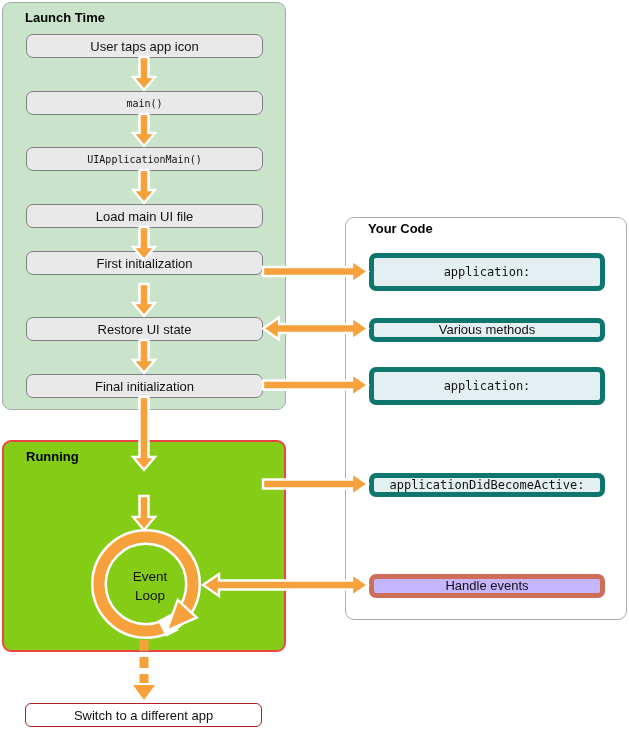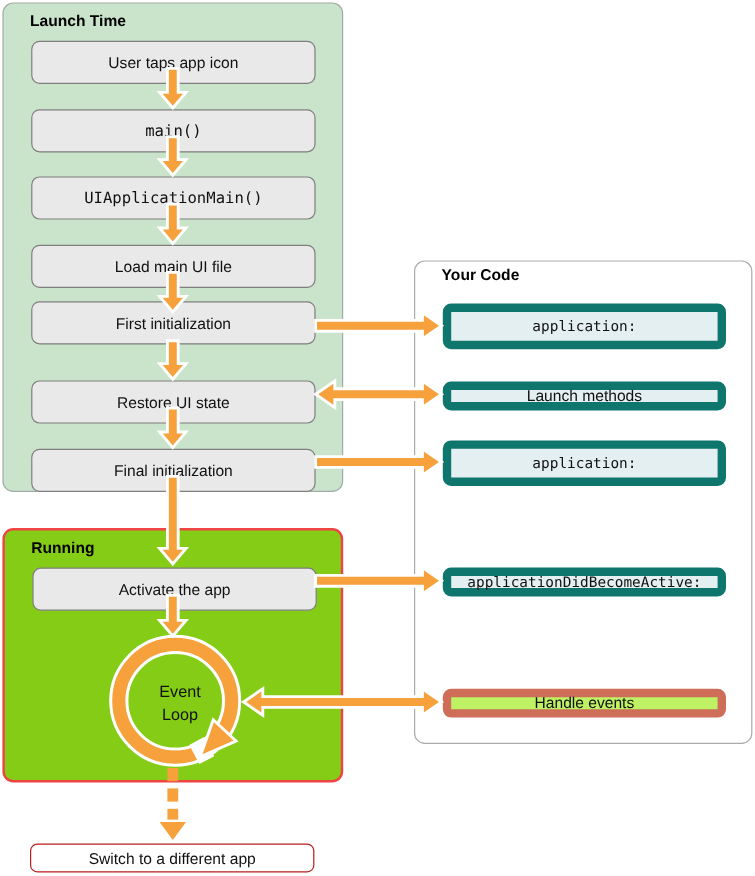--- a/index.html
+++ b/index.html
@@ -6,34 +6,34 @@
   .stage{
     position:relative;width:629px;height:730px;background:#fff;
     font-family:"Liberation Sans",sans-serif;color:#111;overflow:hidden;
   }
   .panel{position:absolute;border-radius:9px;box-sizing:border-box;}
   .panel-launch{left:2px;top:2px;width:284px;height:408px;background:#C9E4CA;border:1px solid #A2ACA6;}
   .panel-running{left:2px;top:440px;width:284px;height:212px;background:#84cc16;border:2px solid #ef4444;}
   .panel-yourcode{left:345px;top:217px;width:282px;height:403px;background:#FFFFFF;border:1px solid #ABABAB;}
   .panel-title{position:absolute;left:22px;top:7px;font-size:13px;font-weight:bold;color:#000;white-space:nowrap;}
   .fbox{
-    position:absolute;left:23px;width:237px;height:36px;box-sizing:border-box;
+    position:absolute;left:23px;width:237px;height:24px;box-sizing:border-box;
     background:#E9E9E9;border:1px solid #7F7F7F;border-radius:7px;
     display:flex;align-items:center;justify-content:center;
     font-size:13px;white-space:nowrap;
   }
-  .mono{font-family:"DejaVu Sans Mono",monospace;font-size:13px;}
+  .mono{font-family:"DejaVu Sans Mono",monospace;font-size:10px;}
   .cbox{
     position:absolute;left:23px;width:236px;box-sizing:border-box;
-    background:#E4EFF1;border:7px solid #0f766e;border-radius:7px;
+    background:#E4EFF1;border:5px solid #0f766e;border-radius:7px;
     display:flex;flex-direction:column;align-items:center;justify-content:center;
     font-size:13px;text-align:center;line-height:16px;white-space:nowrap;
   }
   .cbox .mono{font-size:12px;line-height:16px;}
-  .cbox-handle{background:#bef264;border-color:#CE6E58;}
+  .cbox-handle{background:#c4b5fd;border-color:#CE6E58;}
   .h38{height:38px}.h24{height:24px}
   .switchbox{
     position:absolute;left:25px;top:703px;width:237px;height:24px;box-sizing:border-box;
     background:#fff;border:1px solid #b91c1c;border-radius:6px;
     display:flex;align-items:center;justify-content:center;font-size:13px;
   }
   .eventloop-text{
     position:absolute;left:94px;top:125px;width:104px;text-align:center;
     font-size:13.5px;line-height:19px;color:#111;
   }
@@ -66,36 +66,33 @@
     <div class="fbox" style="top:314px">
         <span>Restore UI state</span>
       </div>
     <div class="fbox" style="top:371px">
         <span>Final initialization</span>
       </div>
   </div>
 
   <div class="panel panel-running">
     <div class="panel-title">Running</div>
-    <div class="fbox" style="top:31px">
-        <span>Activate the app</span>
-      </div>
     <div class="eventloop-text">
       <div>Event</div>
       <div>Loop</div>
     </div>
   </div>
 
   <div class="panel panel-yourcode">
     <div class="panel-title" style="top:3px">Your Code</div>
     <div class="cbox h38" style="top:35px">
       <span class="mono">application:</span>
     </div>
     <div class="cbox h24" style="top:100px">
-      <span>Launch methods</span>
+      <span>Various methods</span>
     </div>
     <div class="cbox h38" style="top:149px">
       <span class="mono">application:</span>
     </div>
     <div class="cbox h24" style="top:255px">
       <span class="mono">applicationDidBecomeActive:</span>
     </div>
     <div class="cbox h24 cbox-handle" style="top:356px">
       <span>Handle events</span>
     </div>

